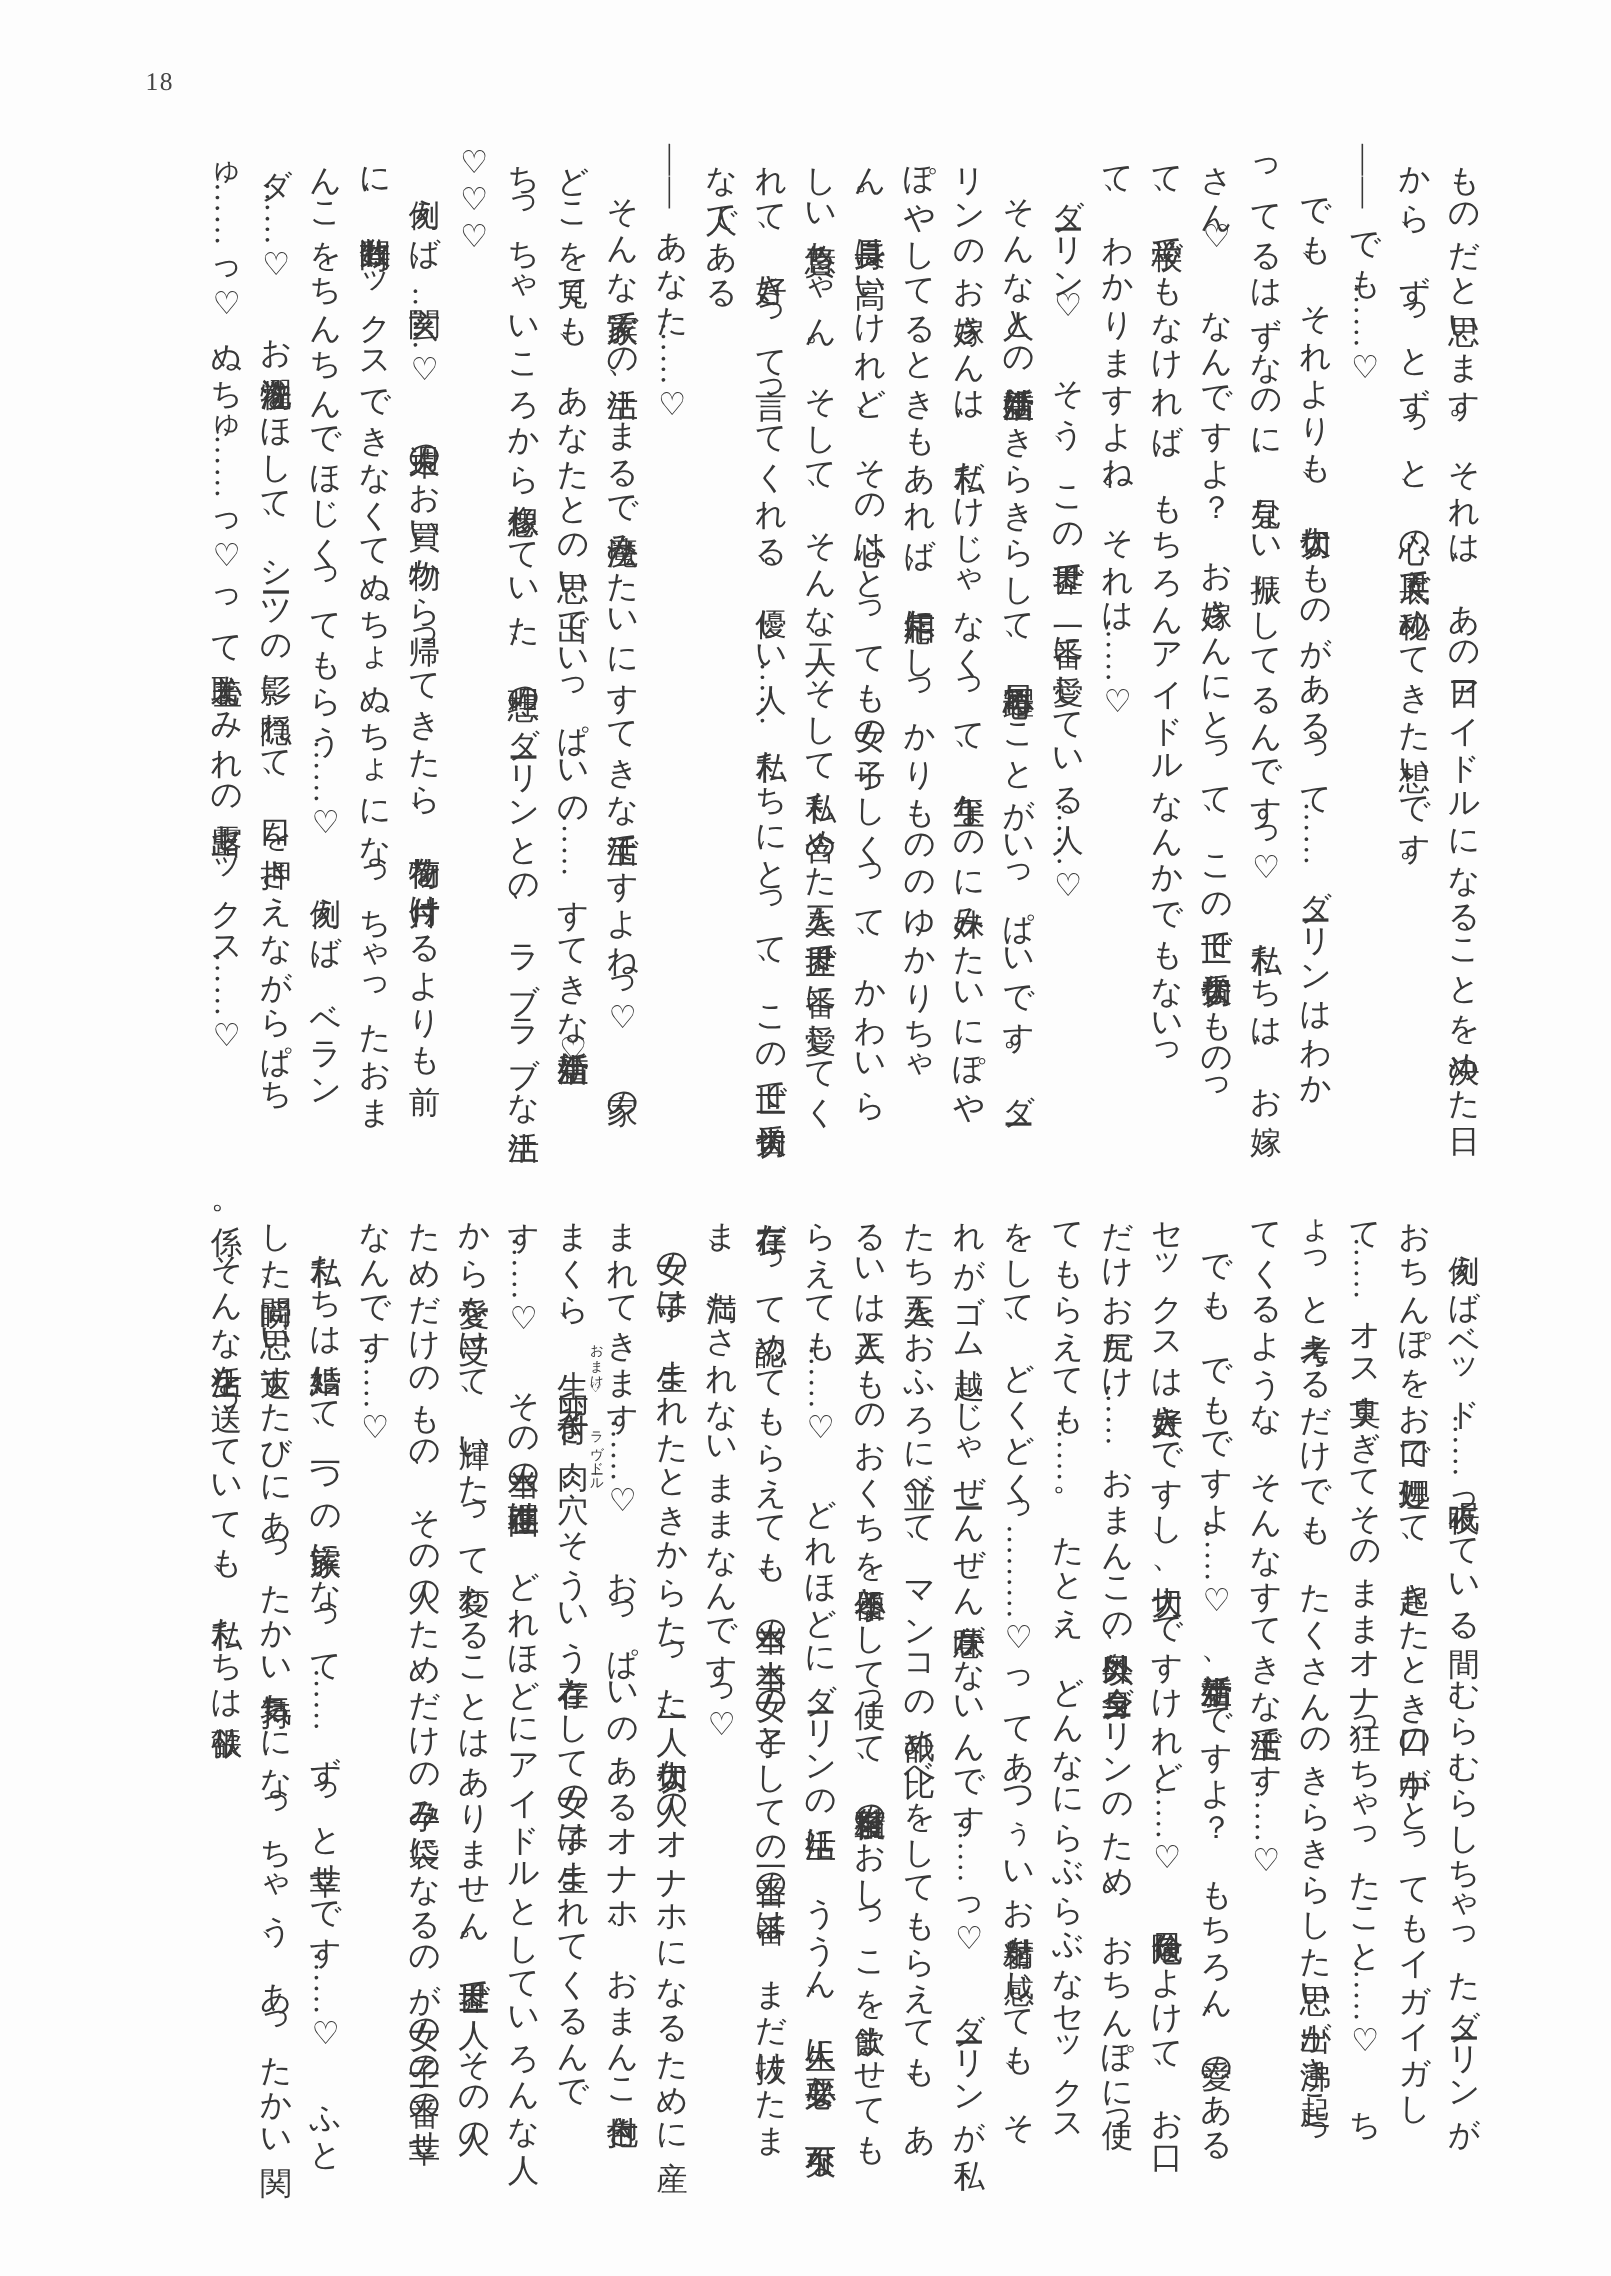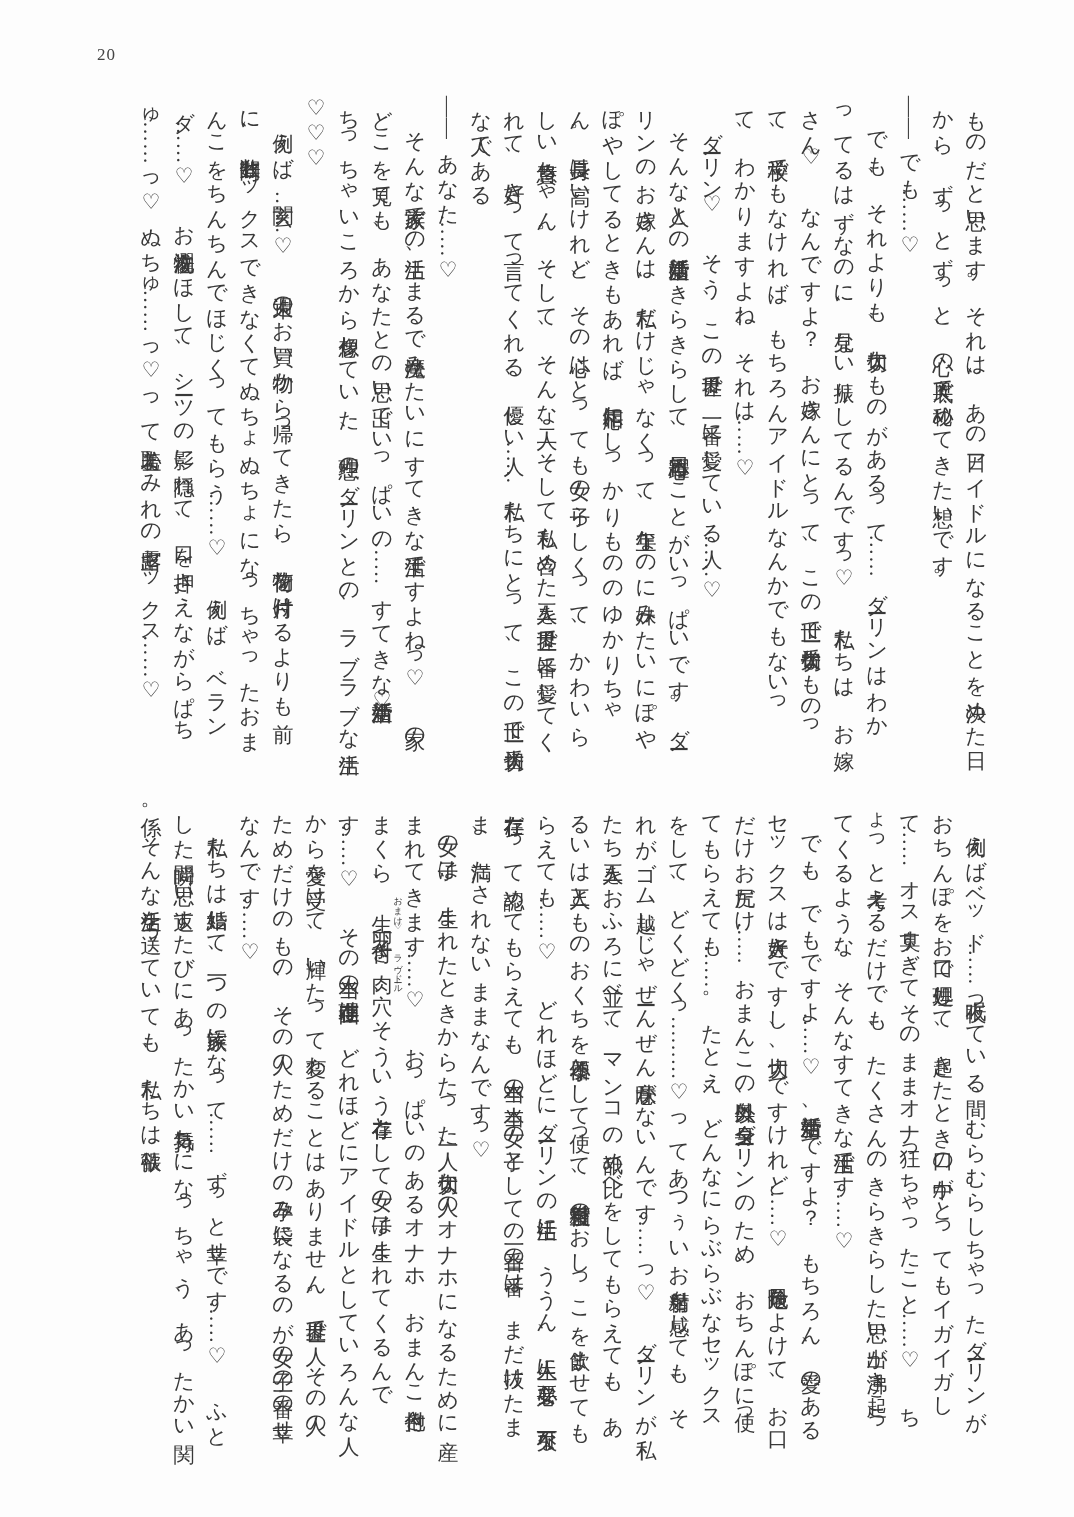--- a/index.html
+++ b/index.html
@@ -51,21 +51,21 @@
   }
   ruby rt {
     font-size: 9px;
     letter-spacing: 0;
     color: #383838;
   }
 </style>
 </head>
 <body>
 
-<div class="page-number">20</div>
+<div class="page-number">18</div>
 
 <div class="vblock vblock-top">
     <p>ものだと思います。それは、あの日アイドルになることを決めた日から、ずっとずっと、心の奥底で秘めてきた想いです。</p>
     <p>――でも……♡</p>
     <p class="indent">でも、それよりも、大切なものがあるって……ダーリンはわかってるはずなのに、見ない振りしてるんですっ♡　私たちは、お嫁さん♡　なんですよ？　お嫁さんにとって、この世で一番大切なものって、学校でもなければ、もちろんアイドルなんかでもないって、わかりますよね。それは……♡</p>
     <p class="indent">ダーリン♡　そう、この世界で、一番に愛している人……♡</p>
     <p class="indent">そんな人との新婚生活はきらきらして、毎日心躍ることがいっぱいです。ダーリンのお嫁さんは、私だけじゃなくって、年上なのに妹みたいにぽやぽやしてるときもあれば、年相応にしっかりもののゆかりちゃん。身長は高いけれど、その心はとっても女の子らしくって、かわいらしい悠貴ちゃん。そして、そんな二人、そして私も含めた三人を世界で一番に愛してくれて、好きって言ってくれる、優しい人……私たちにとって、この世で一番大切な人である</p>
     <p>――あなた……♡</p>
     <p class="indent">そんな家族での生活、まるで魔法みたいにすてきな生活ですよねっ♡　家のどこを見ても、あなたとの思い出でいっぱいの……すてきな新婚生活♡　ちっちゃいころから想像していた、理想のダーリンとの、ラブラブな生活♡♡♡</p>
     <p class="indent">例えば、玄関……♡　週末のお買い物から帰ってきたら、荷物を片付けるよりも前に、数時間セックスできなくてぬちょぬちょになっちゃったおまんこをちんちんでほじくってもらう……♡　例えば、ベランダ……♡　お洗濯物をほして、シーツの影に隠れて、口を押さえながらぱちゅ……っ♡ぬちゅ……っ♡って羞恥まみれの露出セックス……♡</p>

